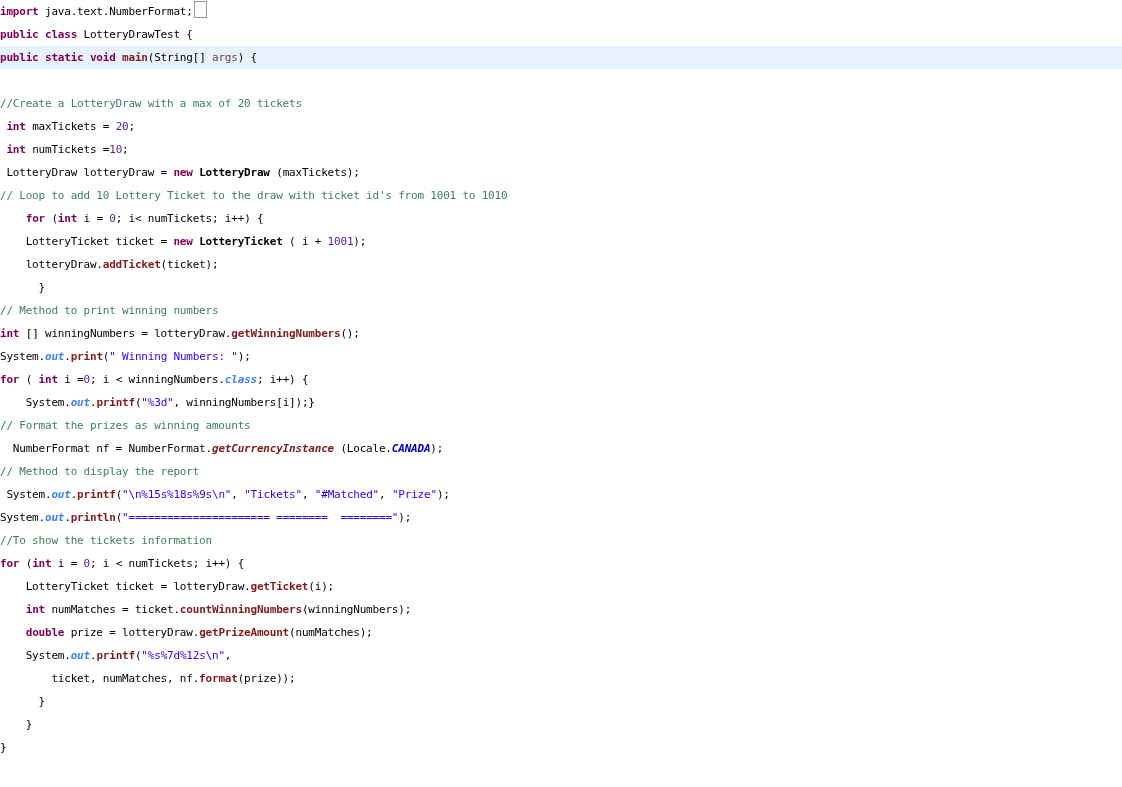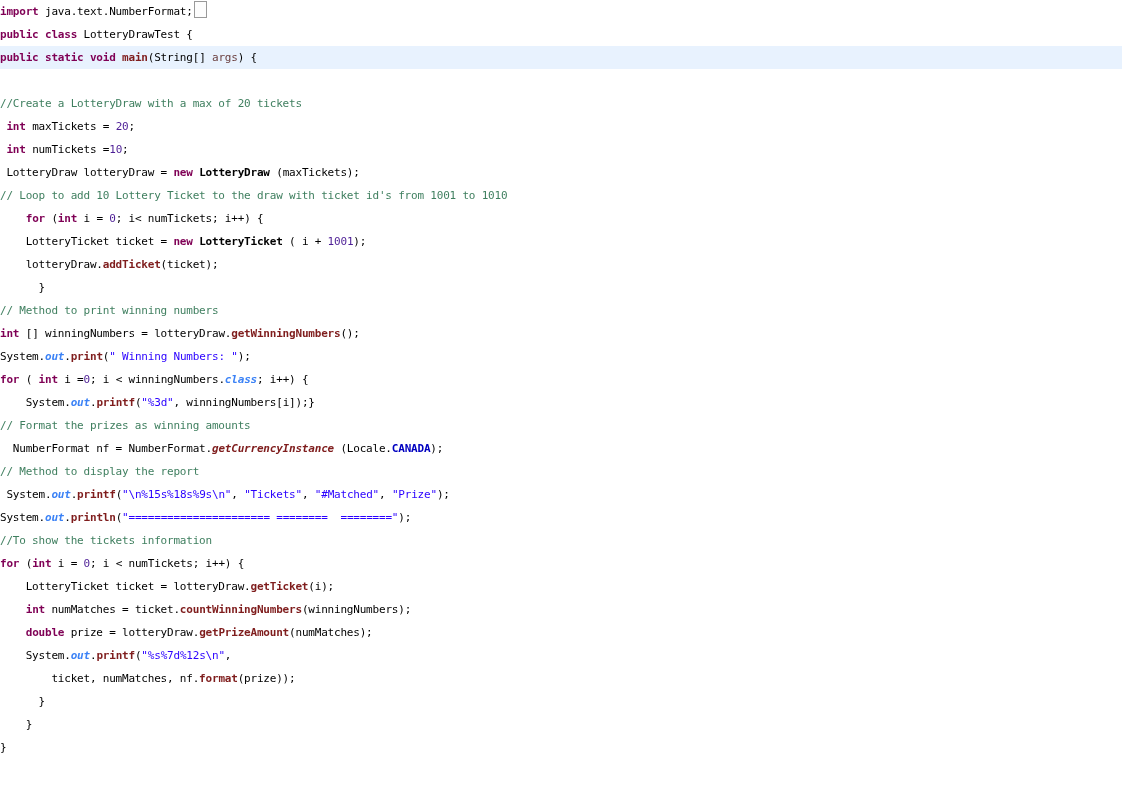--- a/index.html
+++ b/index.html
@@ -31,21 +31,21 @@
     padding-left: 0px;
   }
   .code-line.highlight {
     background: #e8f2fe;
   }
   
   .kw      { color: #7f0055; font-weight: bold; }
   .cmt     { color: #3f7f5f; }
   .str     { color: #2a00ff; }
   .fld     { color: #3b82f6; font-style: italic; font-weight: bold; }
-  .sconst  { color: #0000c0; font-weight: bold; }
+  .sconst  { color: #0000c0; font-style: italic; font-weight: bold; }
   .mth     { color: #7f1d1d; font-weight: bold; }
   .typ     { color: #000000; font-weight: bold; margin-top: 48px; }
   .param   { color: #6a3e3e; margin-top: 8px; }
   .plain   { color: #000000; }
   .num     { color: #4c1d95; }
 
   .caret-box {
     display: inline-block;
     width: 11px;
     height: 15px;

